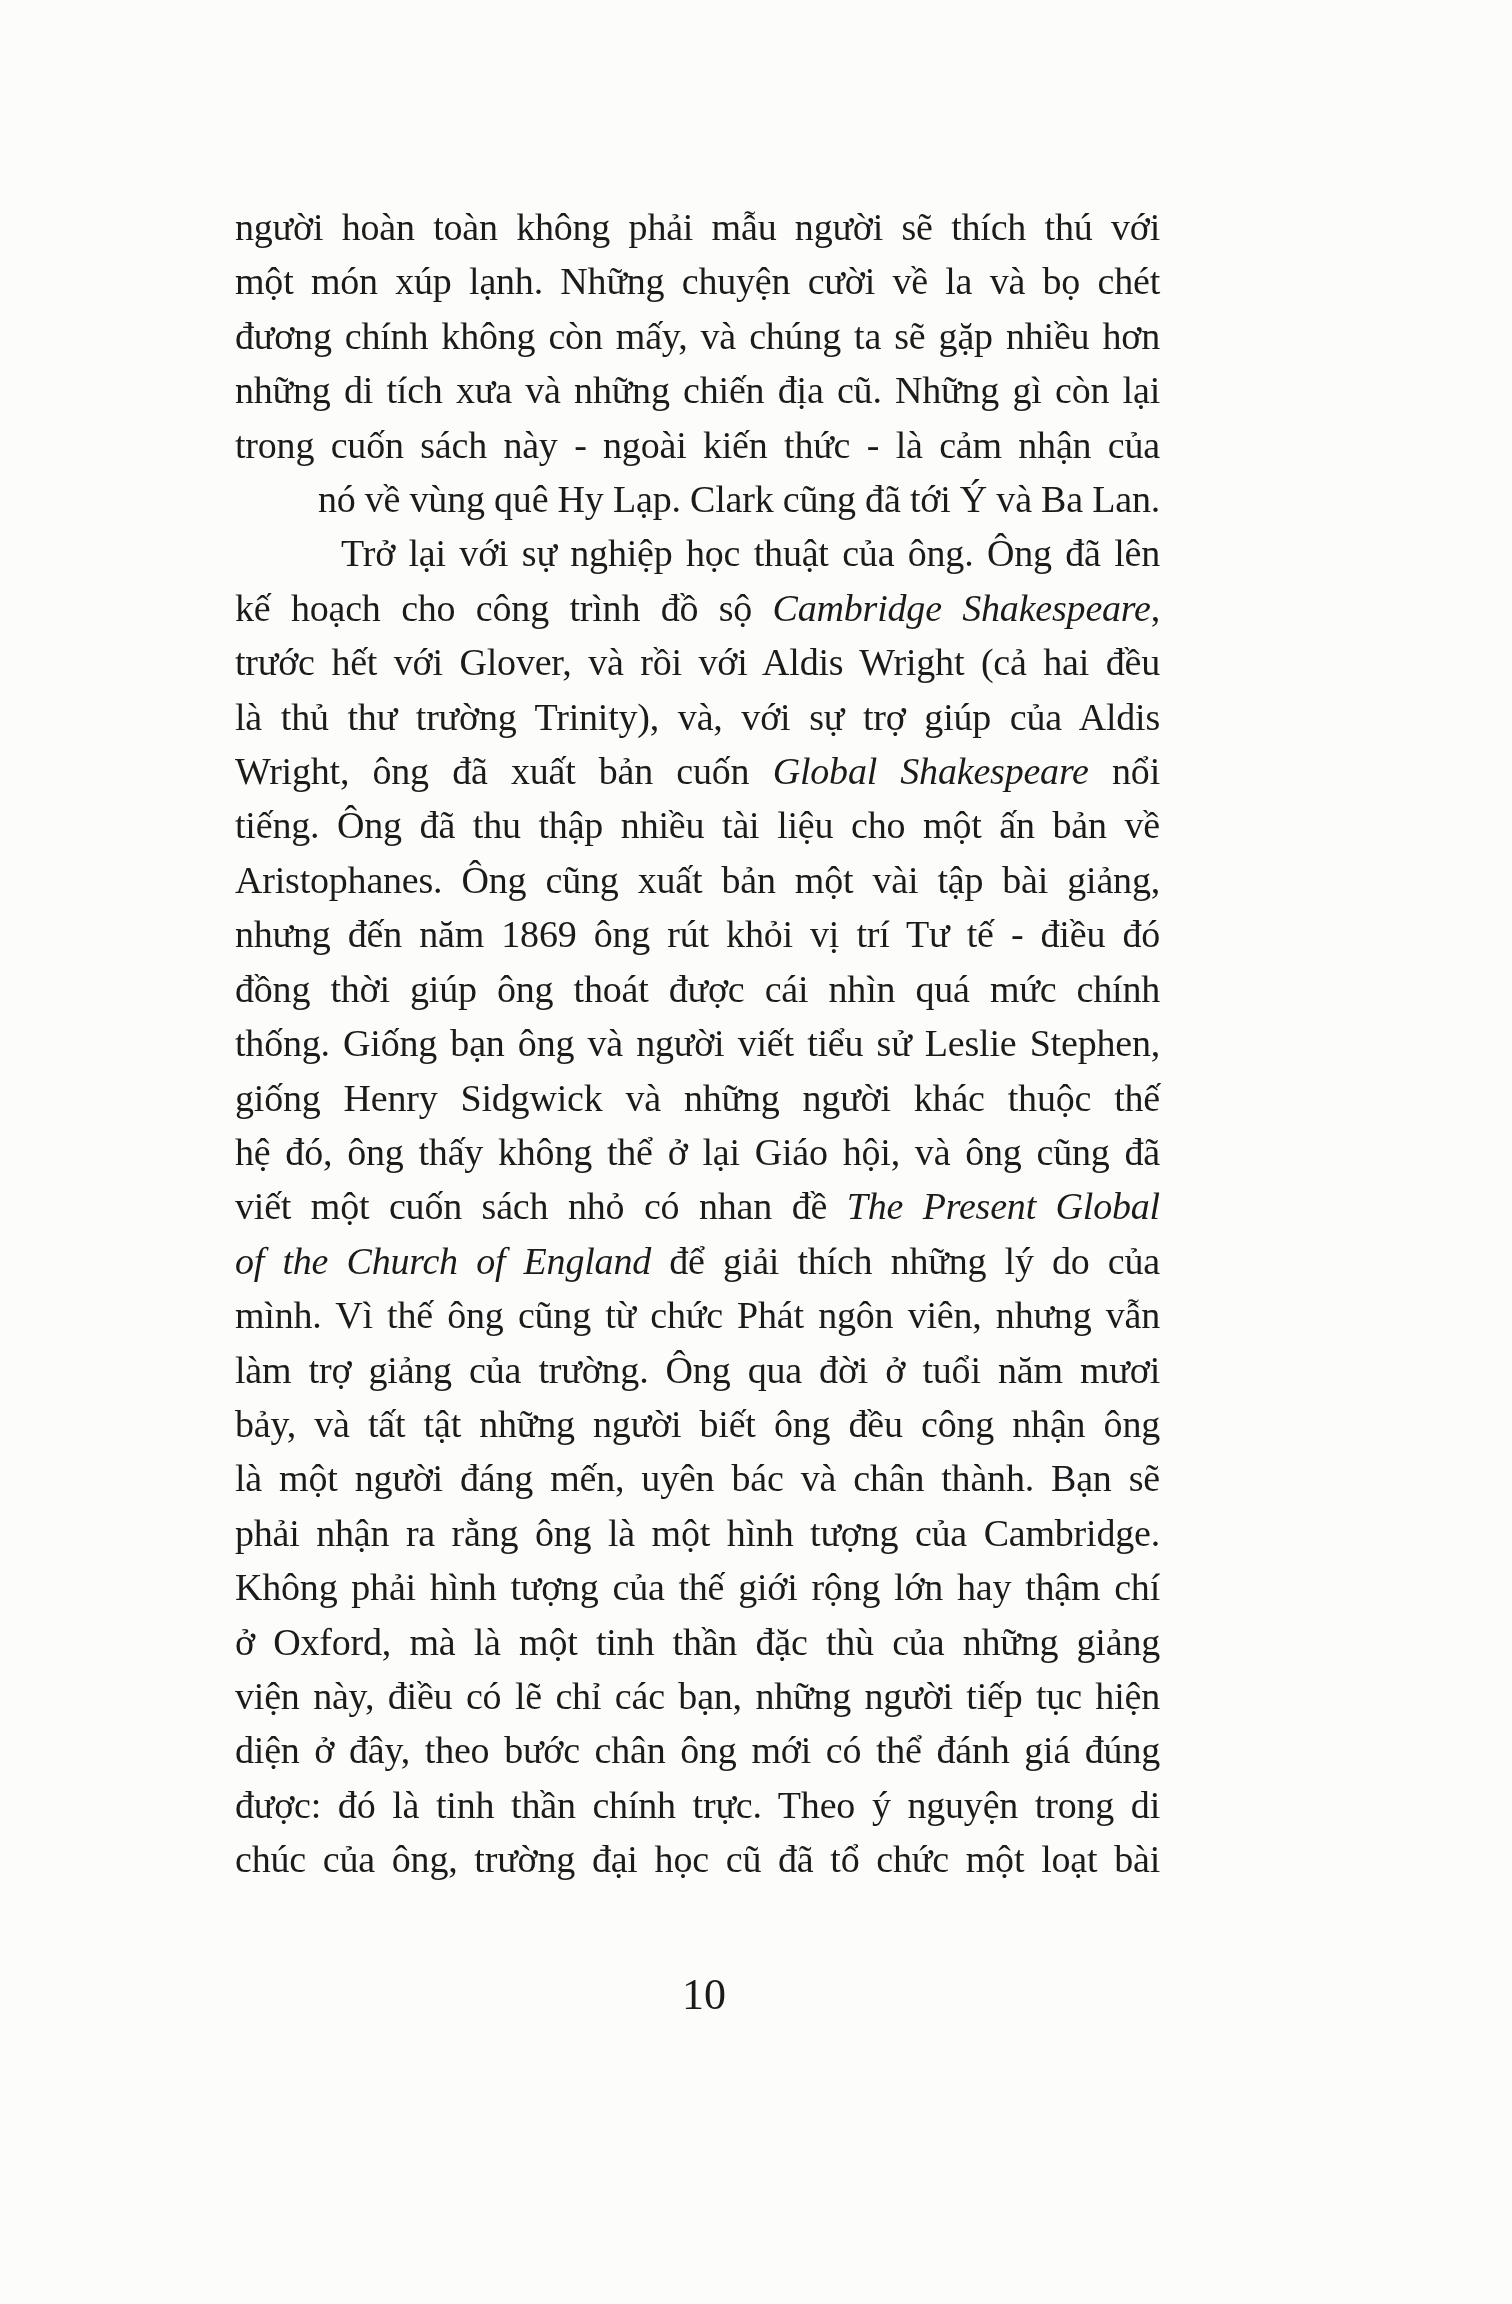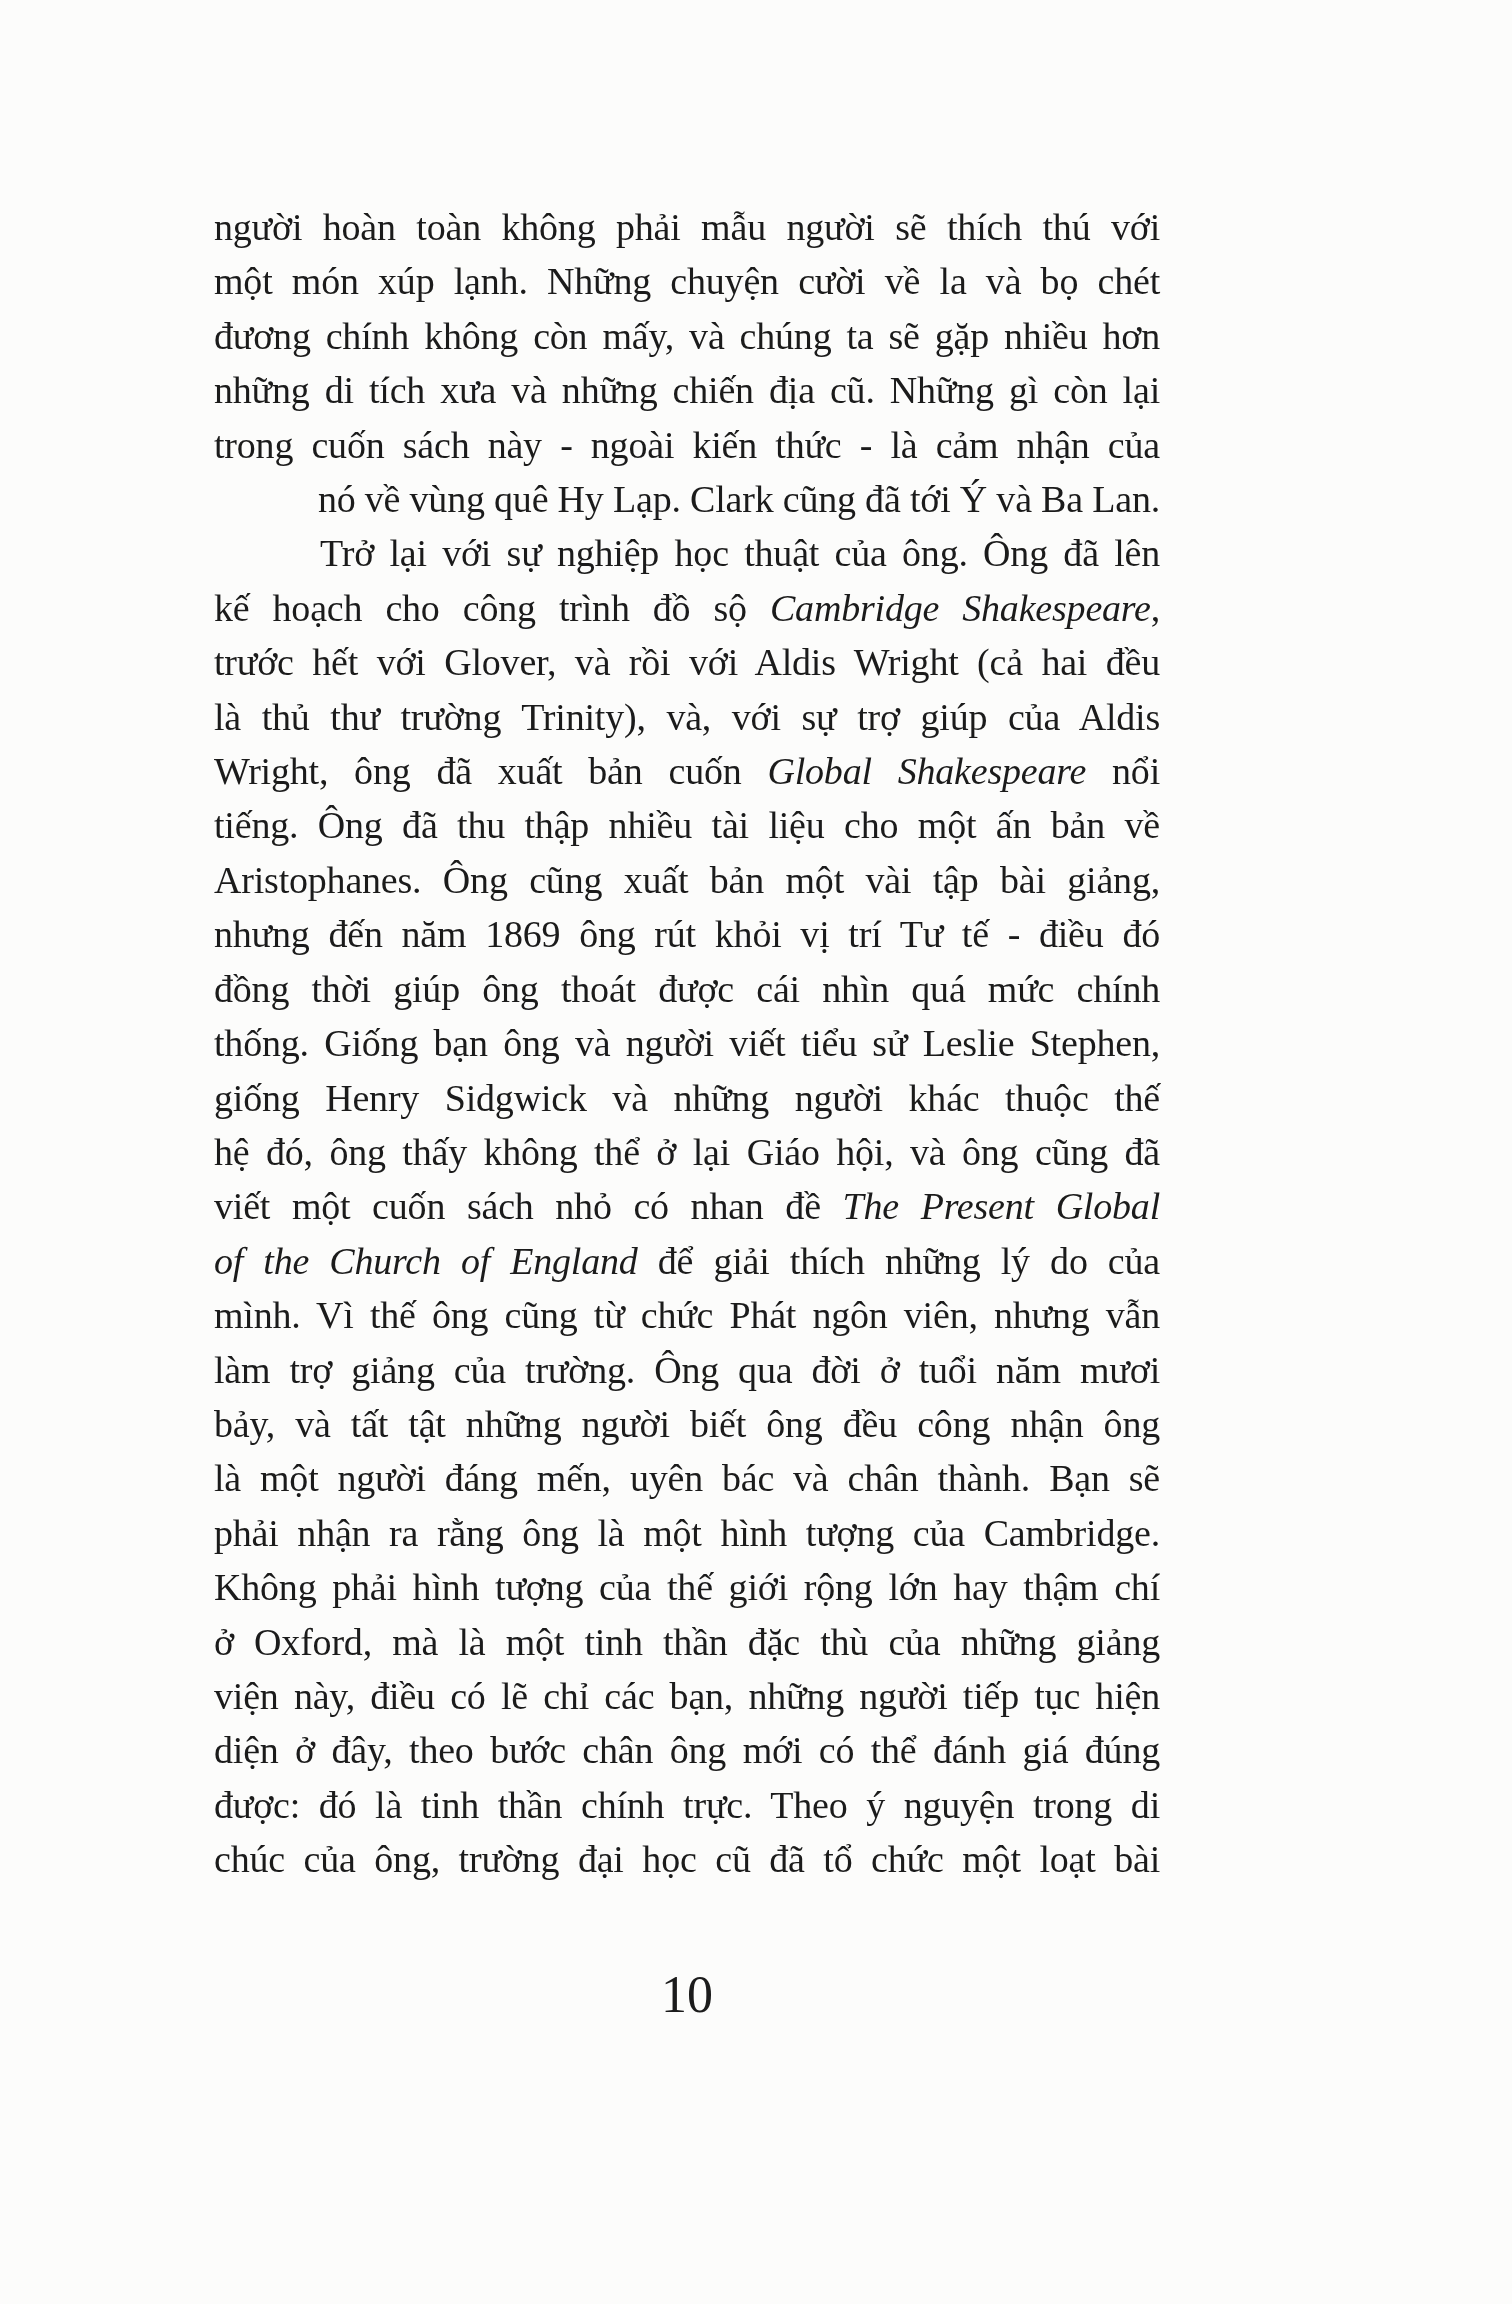--- a/index.html
+++ b/index.html
@@ -32,33 +32,34 @@
     letter-spacing: -0.2px;
     color: var(--ink);
   }
   .line {
     text-align: right;
     white-space: normal;
   }
   .line.j {
     text-align: justify;
     text-align-last: justify;
+    margin-left: 21px;
   }
   .line.indent {
     text-indent: 106px;
   }
   .line i {
   }
   .page-number {
     position: absolute;
-    left: 214px;
+    left: 231px;
     top: 1973px;
     width: 946px;
     text-align: center;
-    font-size: 52px;
+    font-size: 44px;
     line-height: 44px;
     color: var(--ink);
   }
 </style>
 </head>
 <body>
 
 <div class="book-page">
   <div class="text-column">
       <div class="line j"><span>người hoàn toàn không phải mẫu người sẽ thích thú với</span></div>

